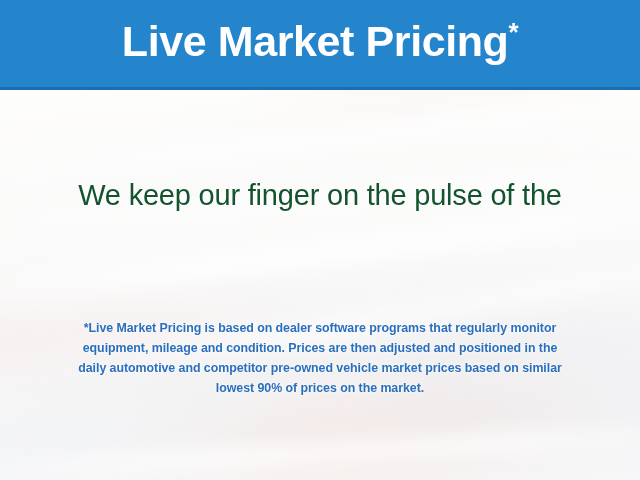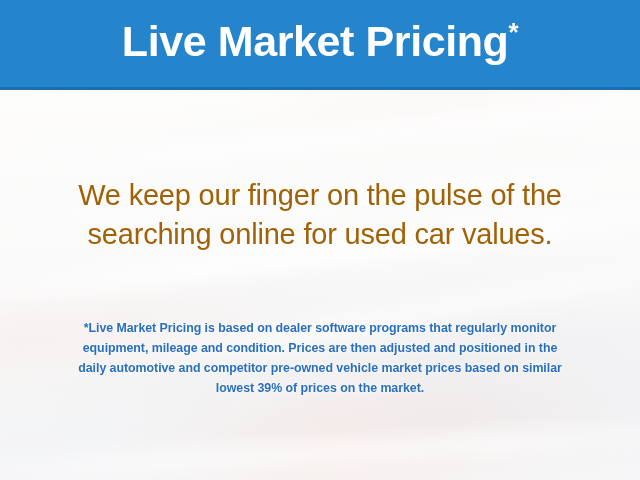--- a/index.html
+++ b/index.html
@@ -221,25 +221,24 @@
 
     <div class="bg-veil"></div>
   </div>
 
   <div class="banner" style="background-color: rgb(36, 132, 204); border-bottom-color: rgb(26, 111, 180);">
     <div class="banner-title" style="color: rgb(255, 255, 255);">
       <span>Live Market Pricing</span><span class="star">*</span>
     </div>
   </div>
 
-  <div class="headline" style="color: #a16207;">
+  <div class="headline" style="color: #14532d;">
     <span class="hl-line">We keep our finger on the pulse of the</span>
-    <span class="hl-line">searching online for used car values.</span>
   </div>
 
   <div class="disclaimer" style="color: rgb(42, 111, 190);">
     <span class="dc-line">*Live Market Pricing is based on dealer software programs that regularly monitor</span>
     <span class="dc-line">equipment, mileage and condition. Prices are then adjusted and positioned in the</span>
     <span class="dc-line">daily automotive and competitor pre-owned vehicle market prices based on similar</span>
-    <span class="dc-line">lowest 39% of prices on the market.</span>
+    <span class="dc-line">lowest 90% of prices on the market.</span>
   </div>
 
 </div>
 
 </body></html>

